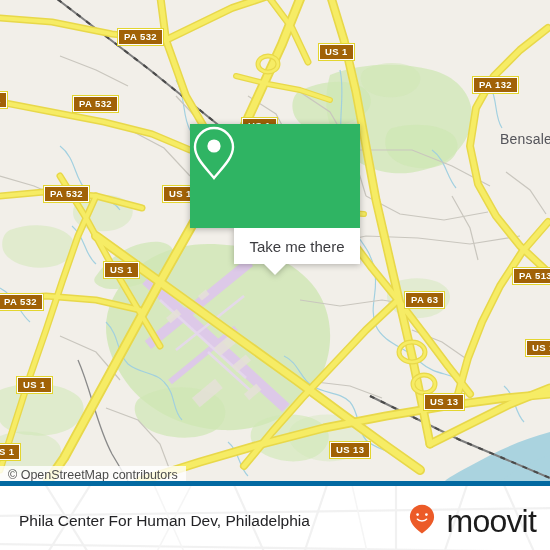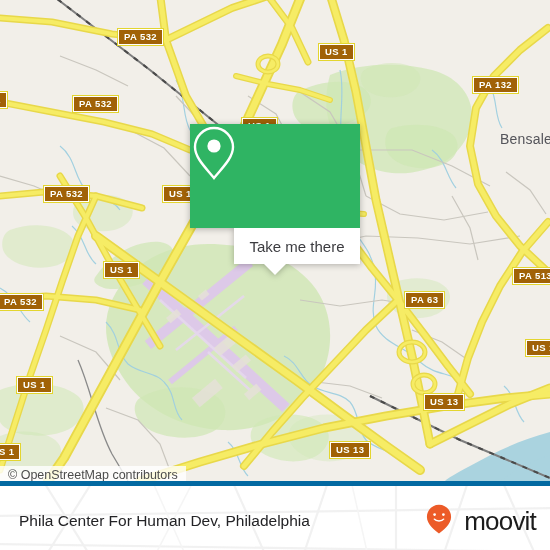--- a/index.html
+++ b/index.html
@@ -91,21 +91,21 @@
     margin-left:19px;
     font-size:15.5px;
     color:#232326;
     white-space:nowrap;
   }
   .brand{
     position:absolute;right:14px;top:50%;transform:translateY(-50%);
     display:flex;align-items:center;
   }
   .brand-word{
-    font-size:26px;
+    font-size:32px;
     color:#1c1c1c;
     letter-spacing:-.8px;
     line-height:32px;
     margin-left:12px;
     font-weight:400;
   }
 </style>
 </head>
 <body>
 

